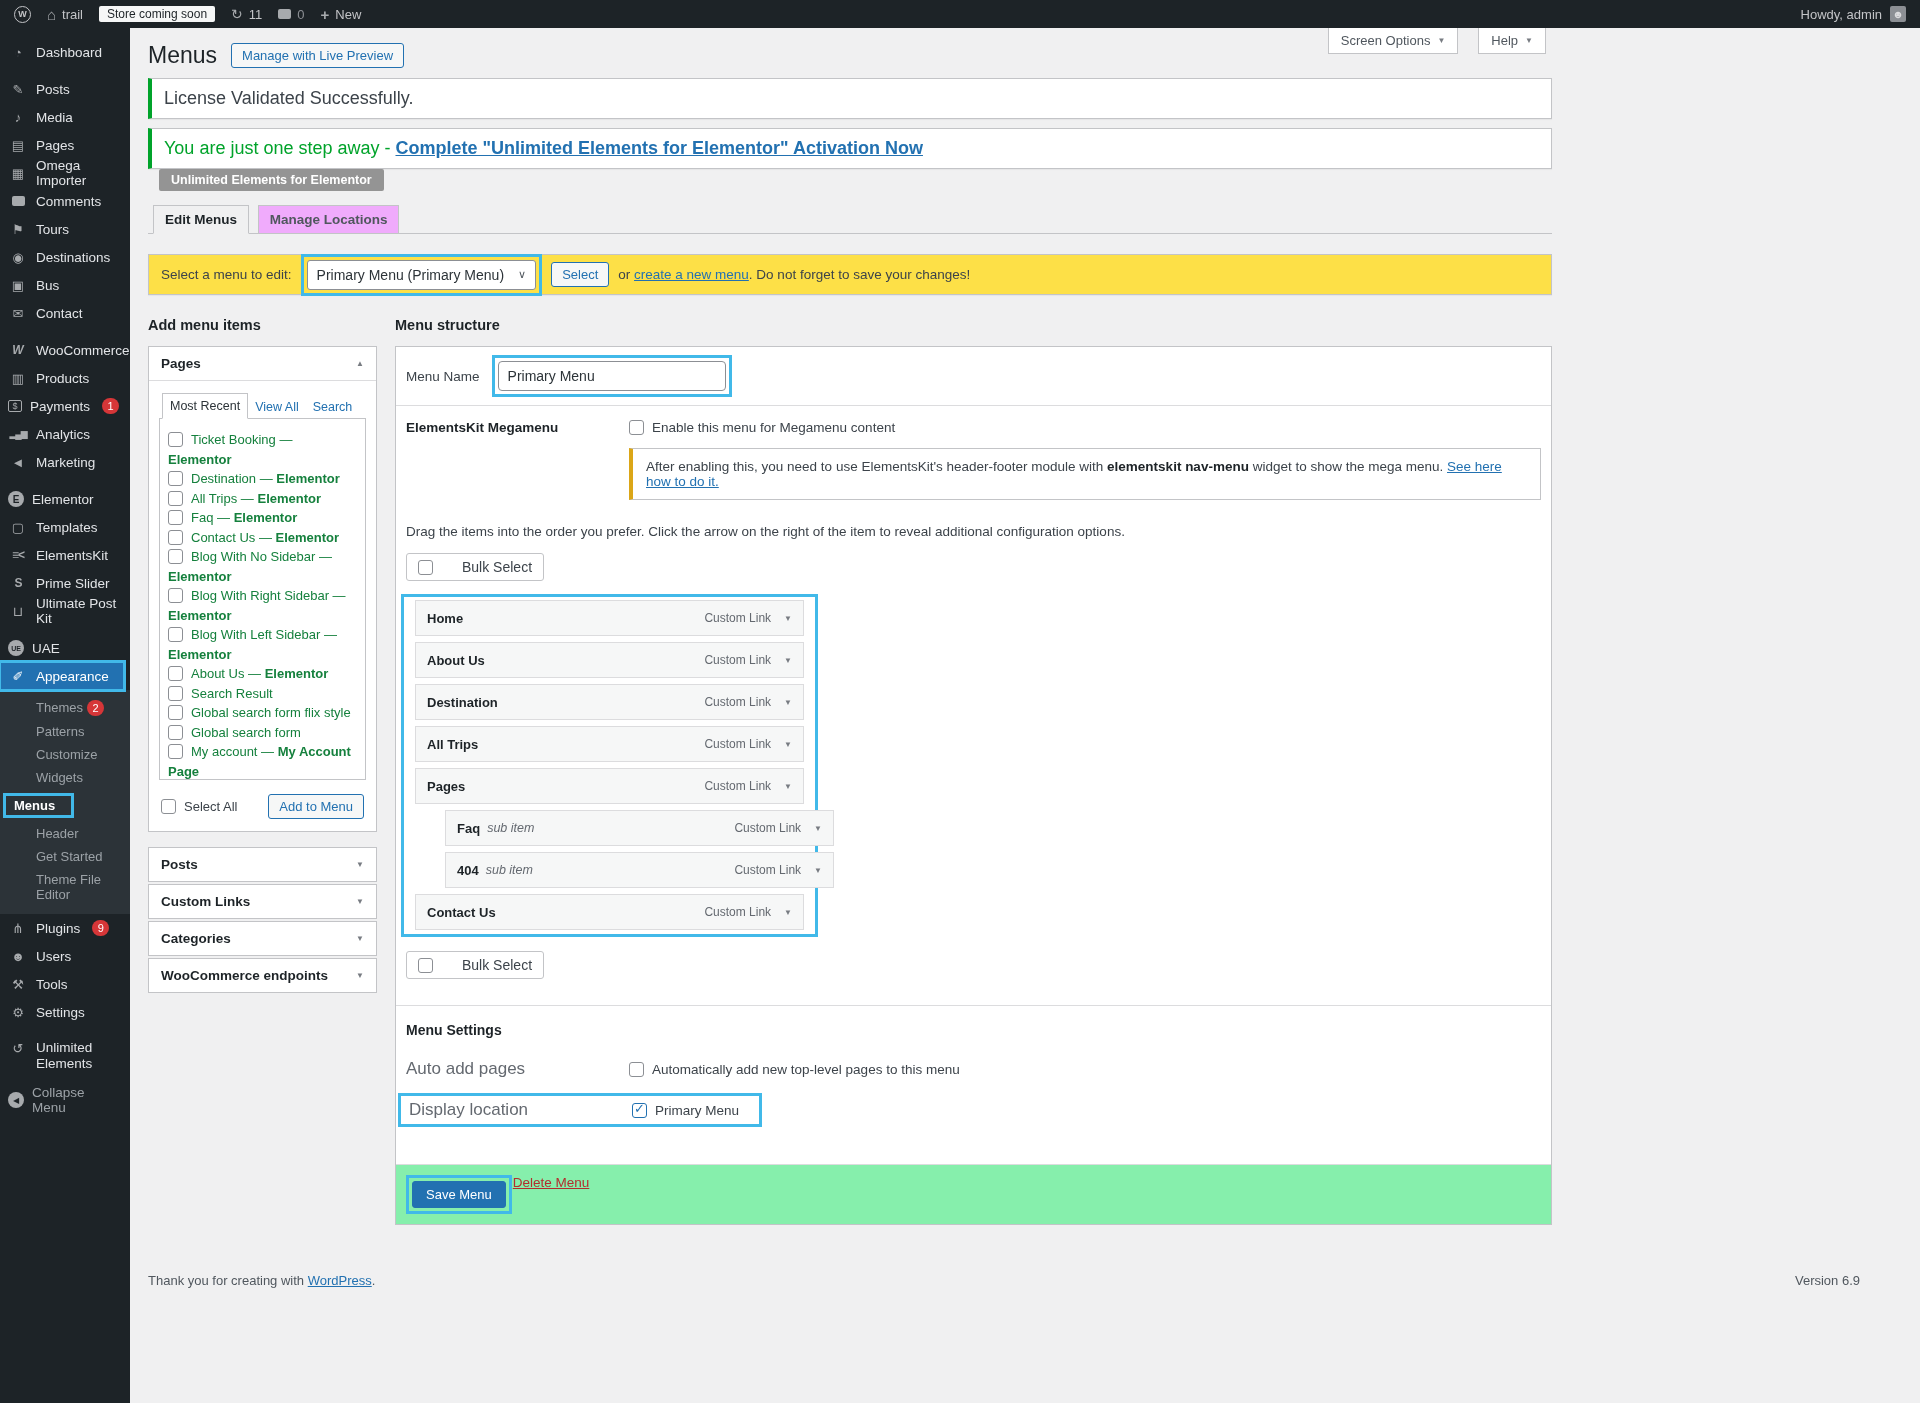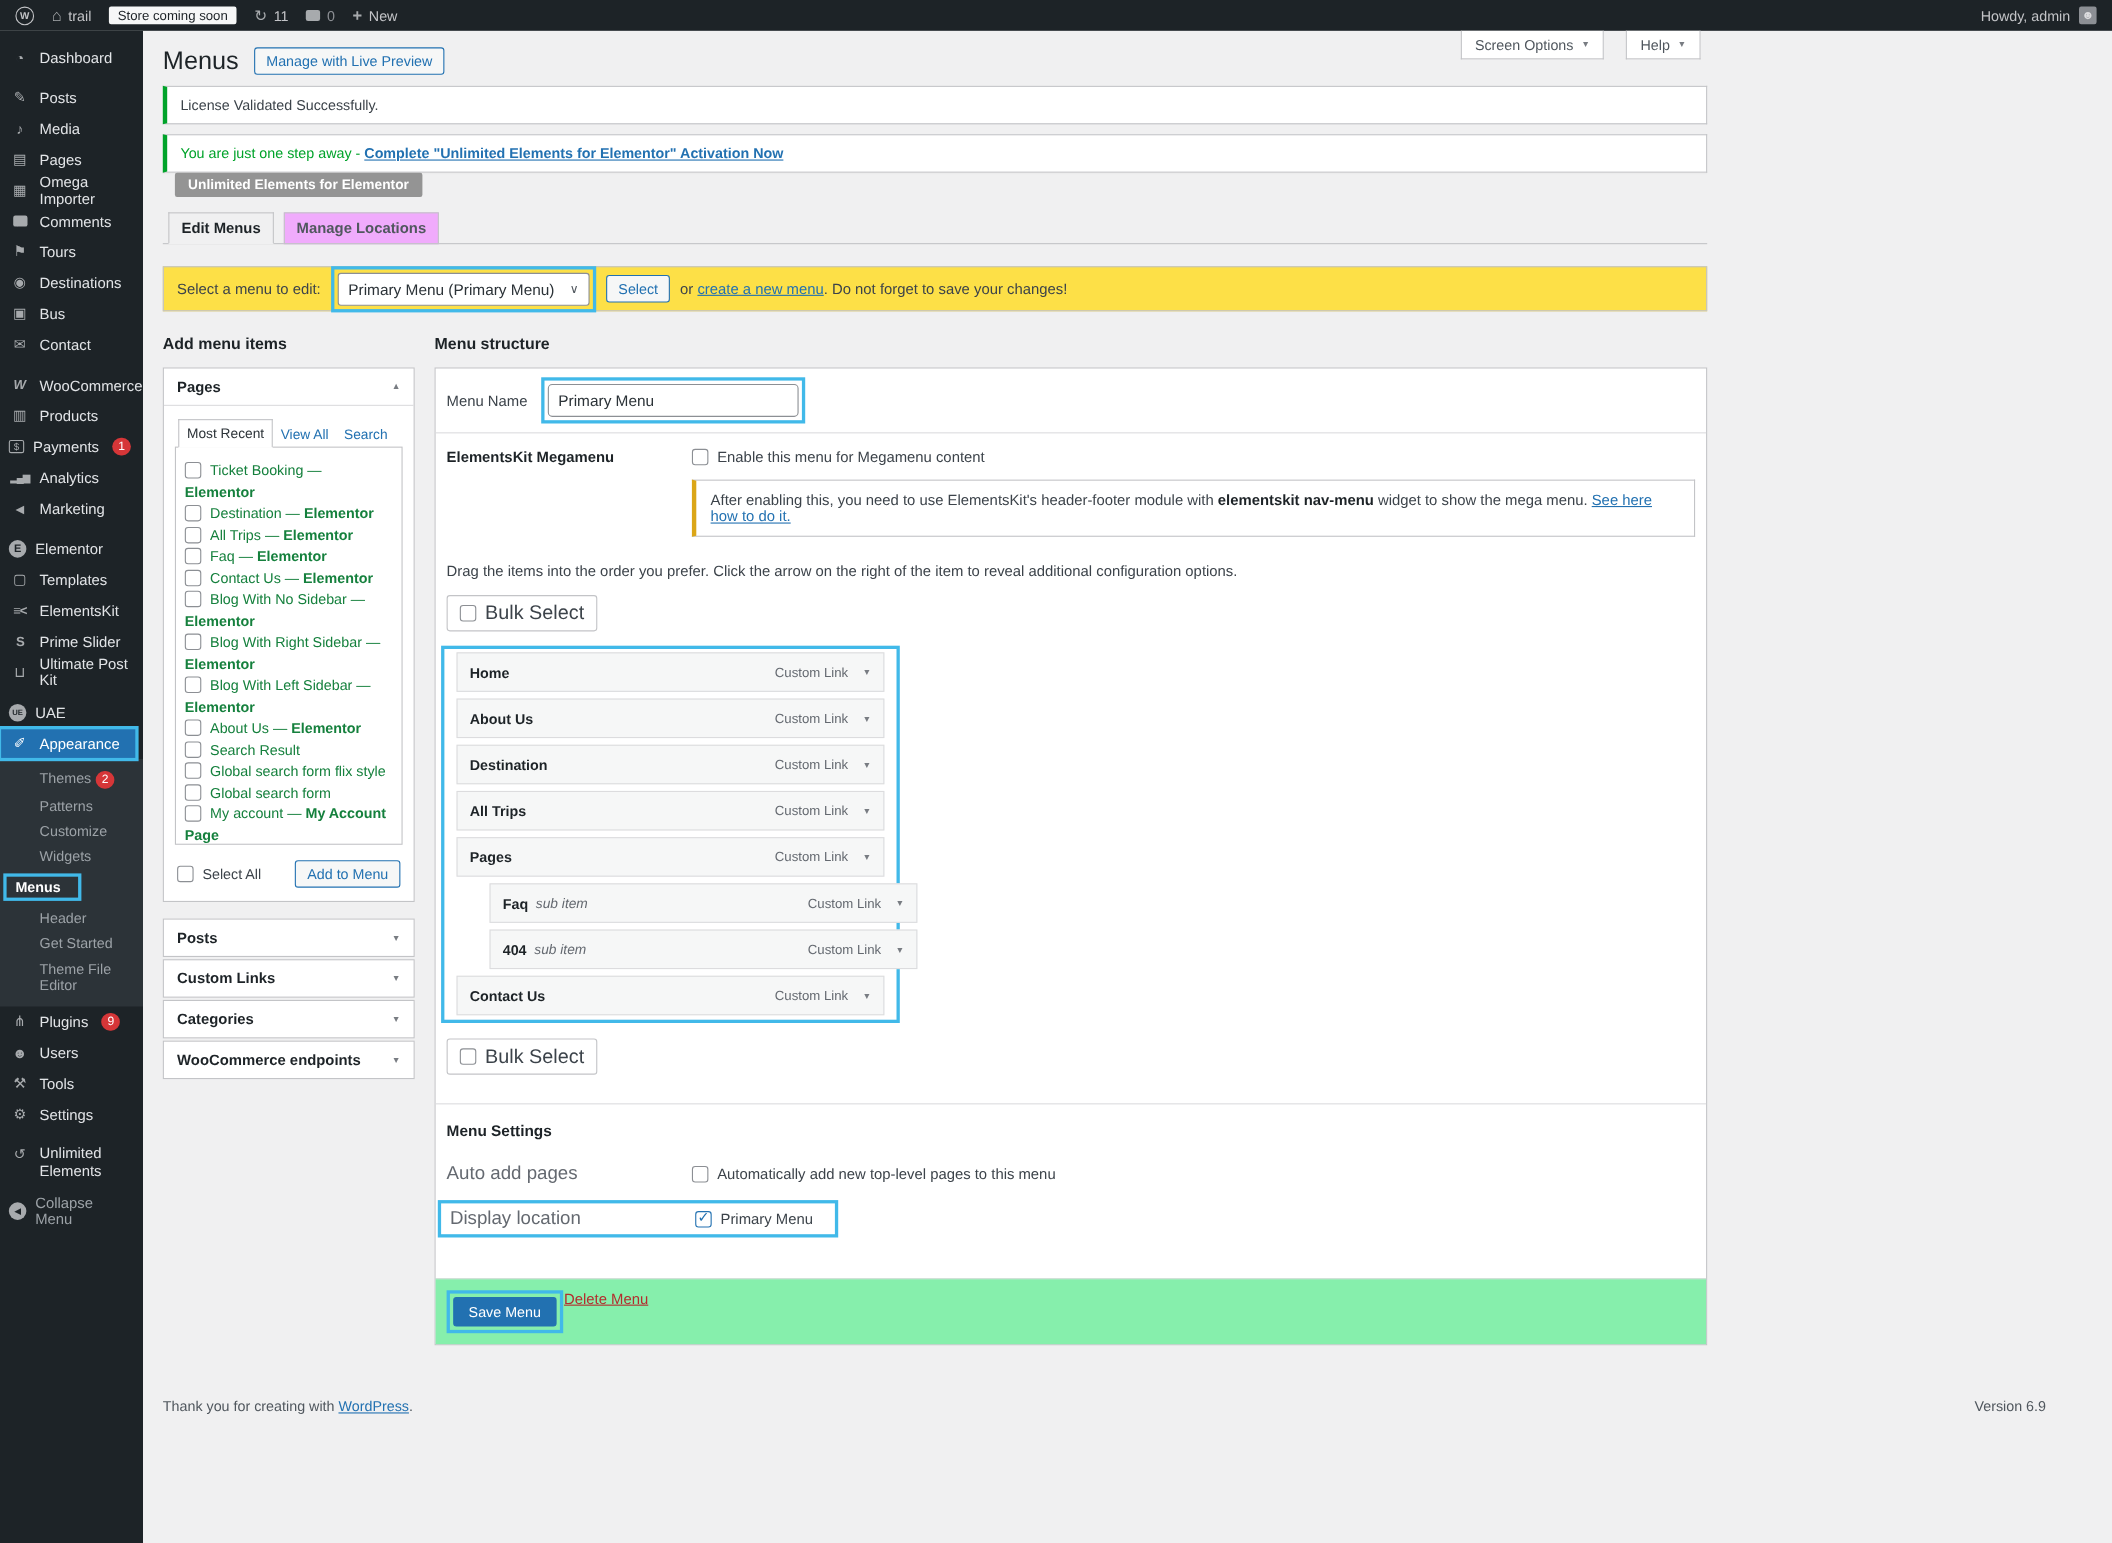--- a/index.html
+++ b/index.html
@@ -64,21 +64,21 @@
     color: #50575e; font-size: 13px; display: flex; align-items: center; gap: 7px; cursor: pointer; }
   .meta-arrow { font-size: 8px; color: #787c82; }
   
   .wrap { width: 1404px; margin-left: 18px; position: relative; }
   .title-row { display: flex; align-items: center; gap: 14px; padding-top: 14px; }
   h1.page-title { font-size: 23px; font-weight: 400; color: #1d2327; }
   .btn { font-family: inherit; font-size: 13px; cursor: pointer; border-radius: 3px; }
   .btn-secondary { background: #f6f7f7; border: 1px solid #2271b1; color: #2271b1; padding: 4px 10px; }
   .btn-primary { background: #2271b1; border: 1px solid #2271b1; color: #fff; padding: 5px 13px; }
   .notice { background: #fff; border: 1px solid #c3c4c7; border-left: 4px solid #00a32a;
-    box-shadow: 0 1px 1px rgba(0,0,0,.04); padding: 9px 12px; margin-top: 9px; font-size: 13px; }
+    box-shadow: 0 1px 1px rgba(0,0,0,.04); padding: 9px 12px; margin-top: 9px; font-size: 18px; }
   .notice .green { color: #00a32a; }
   a { color: #2271b1; }
   .ulink { text-decoration: underline; cursor: pointer; }
   .blink { font-weight: bold; text-decoration: underline; cursor: pointer; }
   .tooltip-badge { display: inline-block; background: #949494; color: #fff; font-weight: bold;
     font-size: 12.5px; padding: 4px 12px; border-radius: 2px; margin: 0 0 0 11px; }
   
   .nav-tabs { margin-top: 14px; border-bottom: 1px solid #c3c4c7; padding-left: 5px; }
   .nav-tab { display: inline-block; background: #f0abfc; border: 1px solid #c3c4c7; margin-bottom: -1px;
     padding: 6px 11px; font-size: 13.5px; font-weight: bold; color: #50575e; cursor: pointer; }
@@ -126,21 +126,21 @@
   .mn-input { width: 228px; height: 30px; border: 1px solid #8c8f94; border-radius: 4px; padding: 0 9px;
     font-size: 14px; color: #2c3338; font-family: inherit; }
   .mega-row { display: flex; padding: 14px 10px 16px; }
   .mega-label { width: 223px; flex: none; font-weight: bold; font-size: 13.5px; color: #1d2327; }
   .mega-right { flex: 1; }
   .cb-row { display: flex; align-items: center; font-size: 13.5px; color: #3c434a; }
   .mega-notice { margin-top: 13px; border: 1px solid #c3c4c7; border-left: 4px solid #dba617;
     background: #fff; padding: 10px 13px; font-size: 13.5px; }
   .drag-hint { padding: 8px 10px 0; font-size: 13.5px; color: #3c434a; }
   .bulk-box { display: inline-flex; align-items: center; margin: 14px 0 0 10px; border: 1px solid #c3c4c7;
-    border-radius: 3px; background: #fff; padding: 5px 11px; font-size: 18px; cursor: pointer; }
+    border-radius: 3px; background: #fff; padding: 5px 11px; font-size: 14px; cursor: pointer; gap: 21px; }
   .hl-list { margin: 13px 0 0 5px; width: 417px; border: 3px solid #41b9e9; padding: 3px 0 2px 11px; }
   .ms-item { width: 389px; height: 36px; background: #f6f7f7; border: 1px solid #dcdcde;
     display: flex; align-items: center; padding: 0 11px; margin-bottom: 6px; cursor: move; }
   .ms-item.sub { margin-left: 30px; }
   .ms-title { font-weight: bold; font-size: 13px; color: #1d2327; }
   .ms-sub { font-style: italic; color: #646970; font-size: 12.5px; margin-left: 7px; }
   .ms-spacer { flex: 1; }
   .ms-type { color: #646970; font-size: 12px; margin-right: 13px; }
   .ms-arrow { font-size: 8px; color: #787c82; cursor: pointer; }
   .settings-sep { border-top: 1px solid #dcdcde; margin-top: 26px; }

